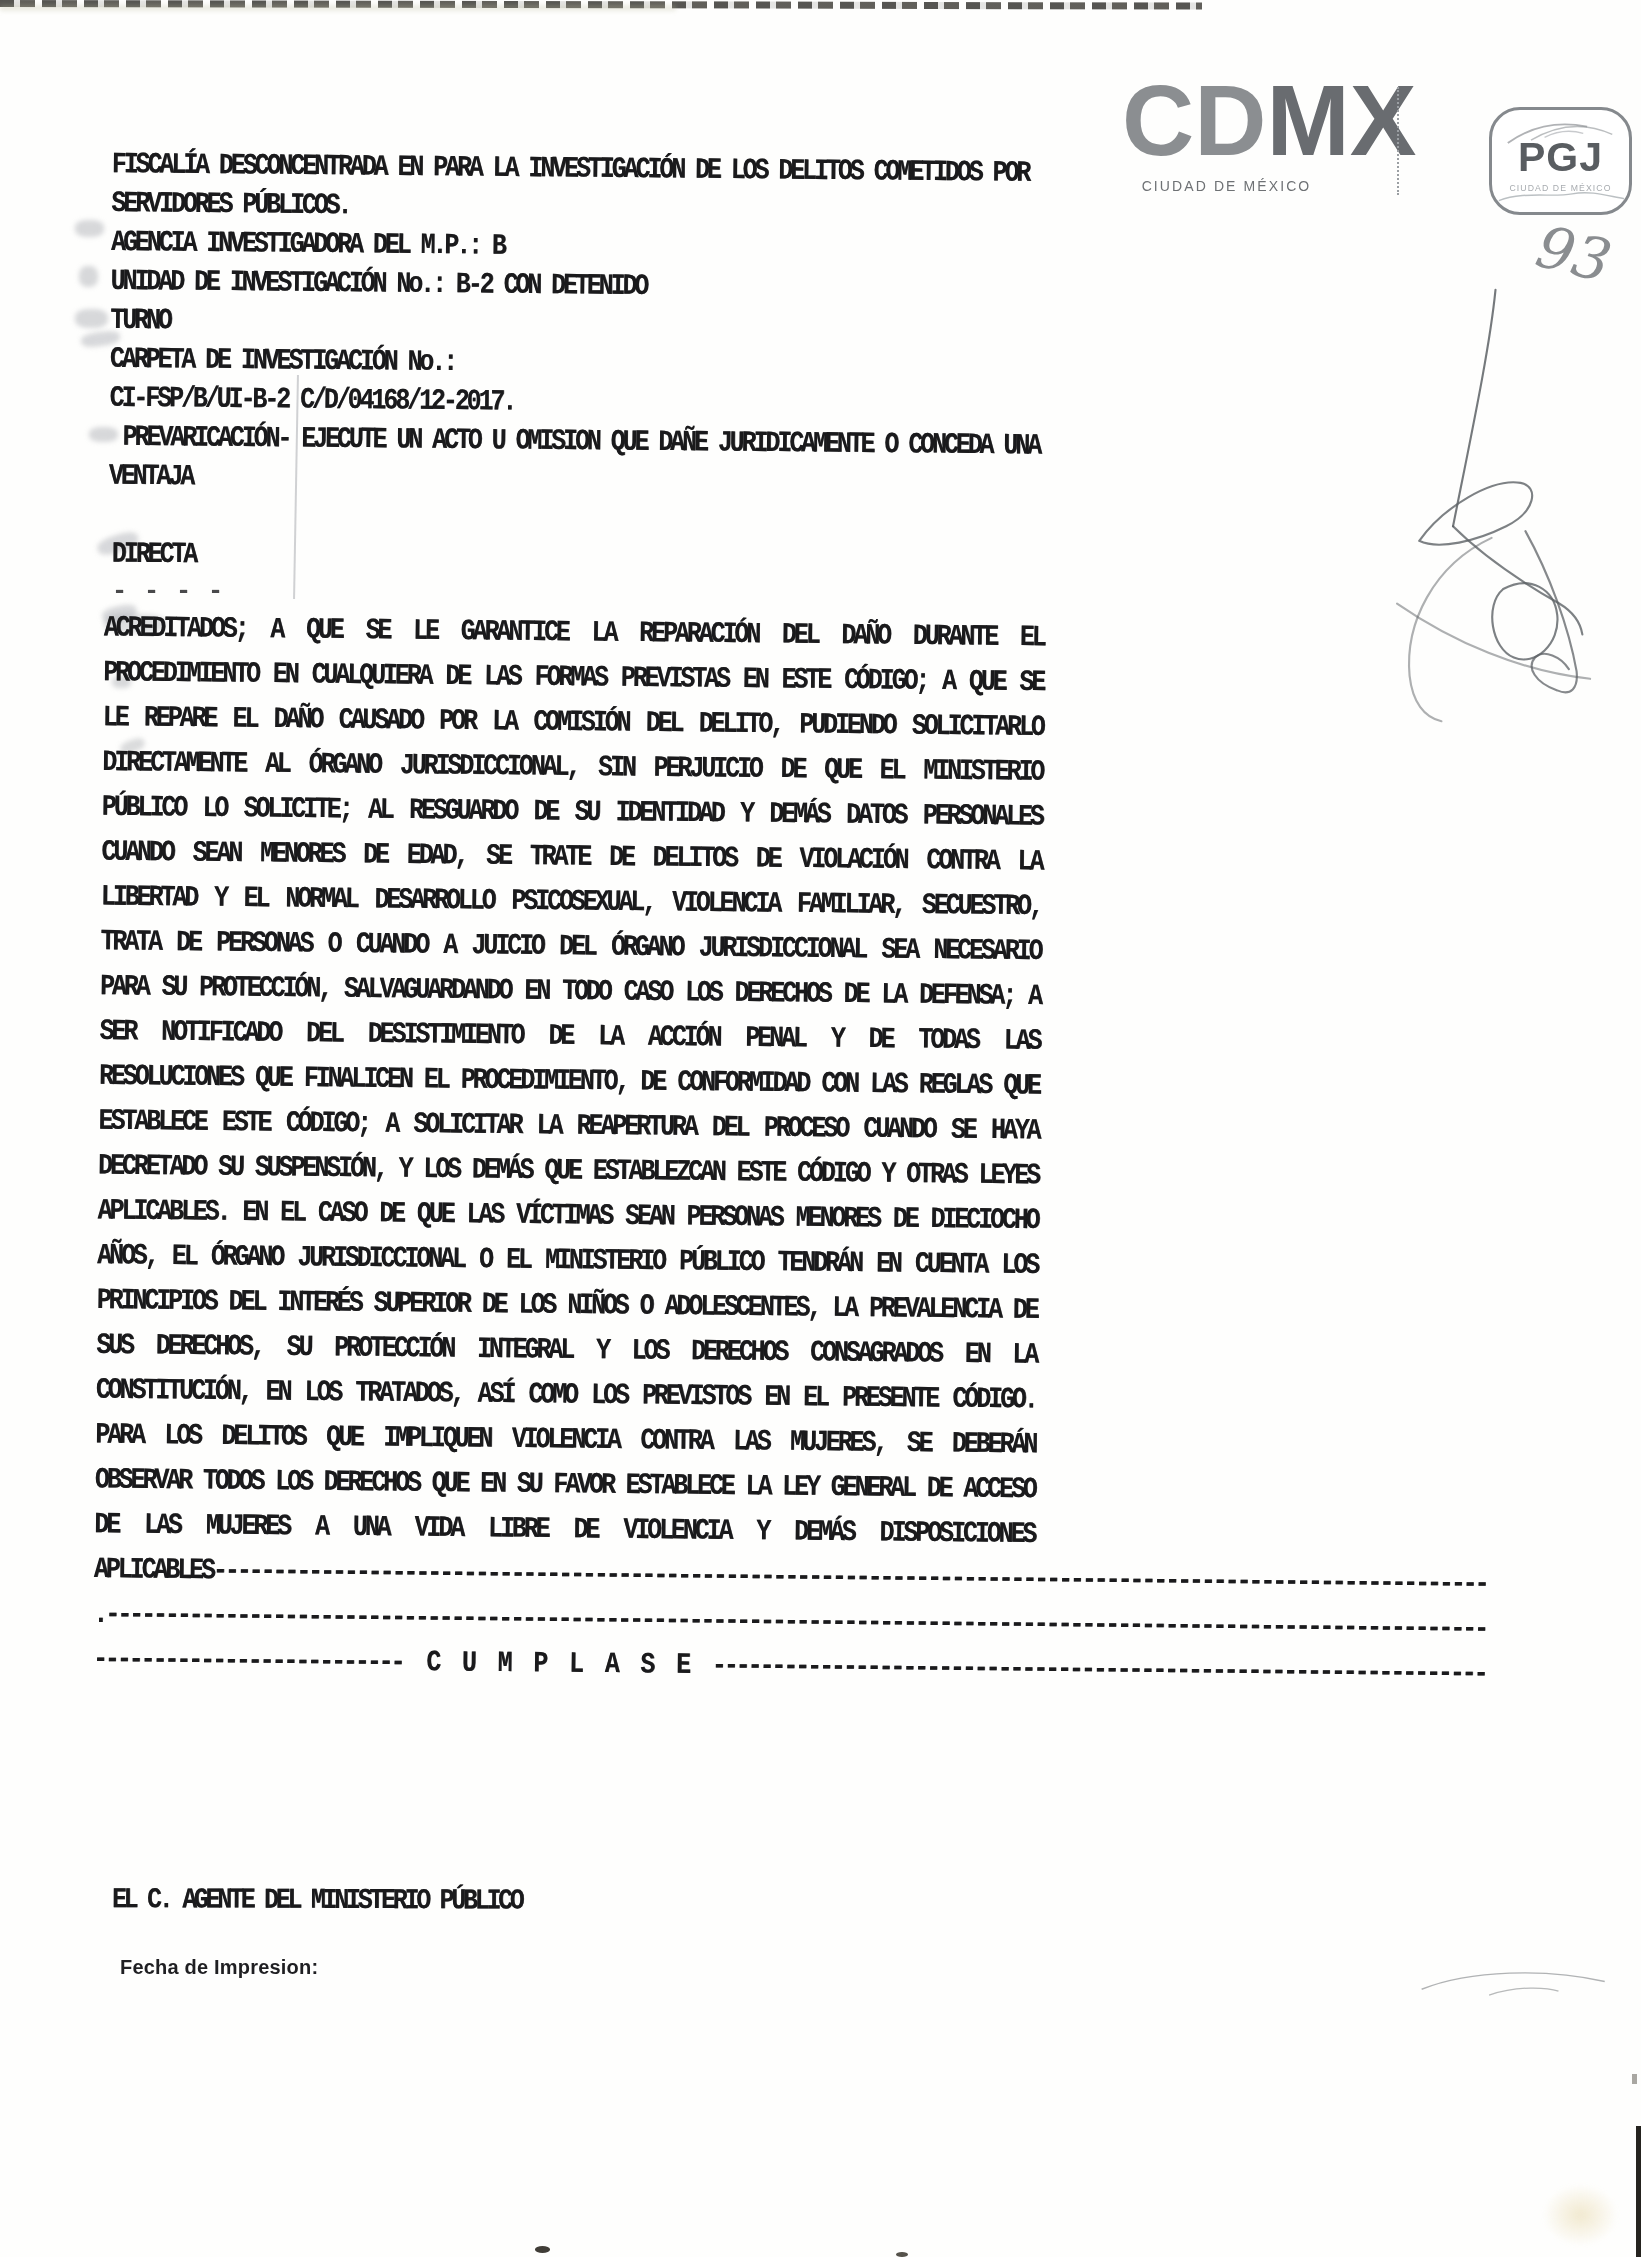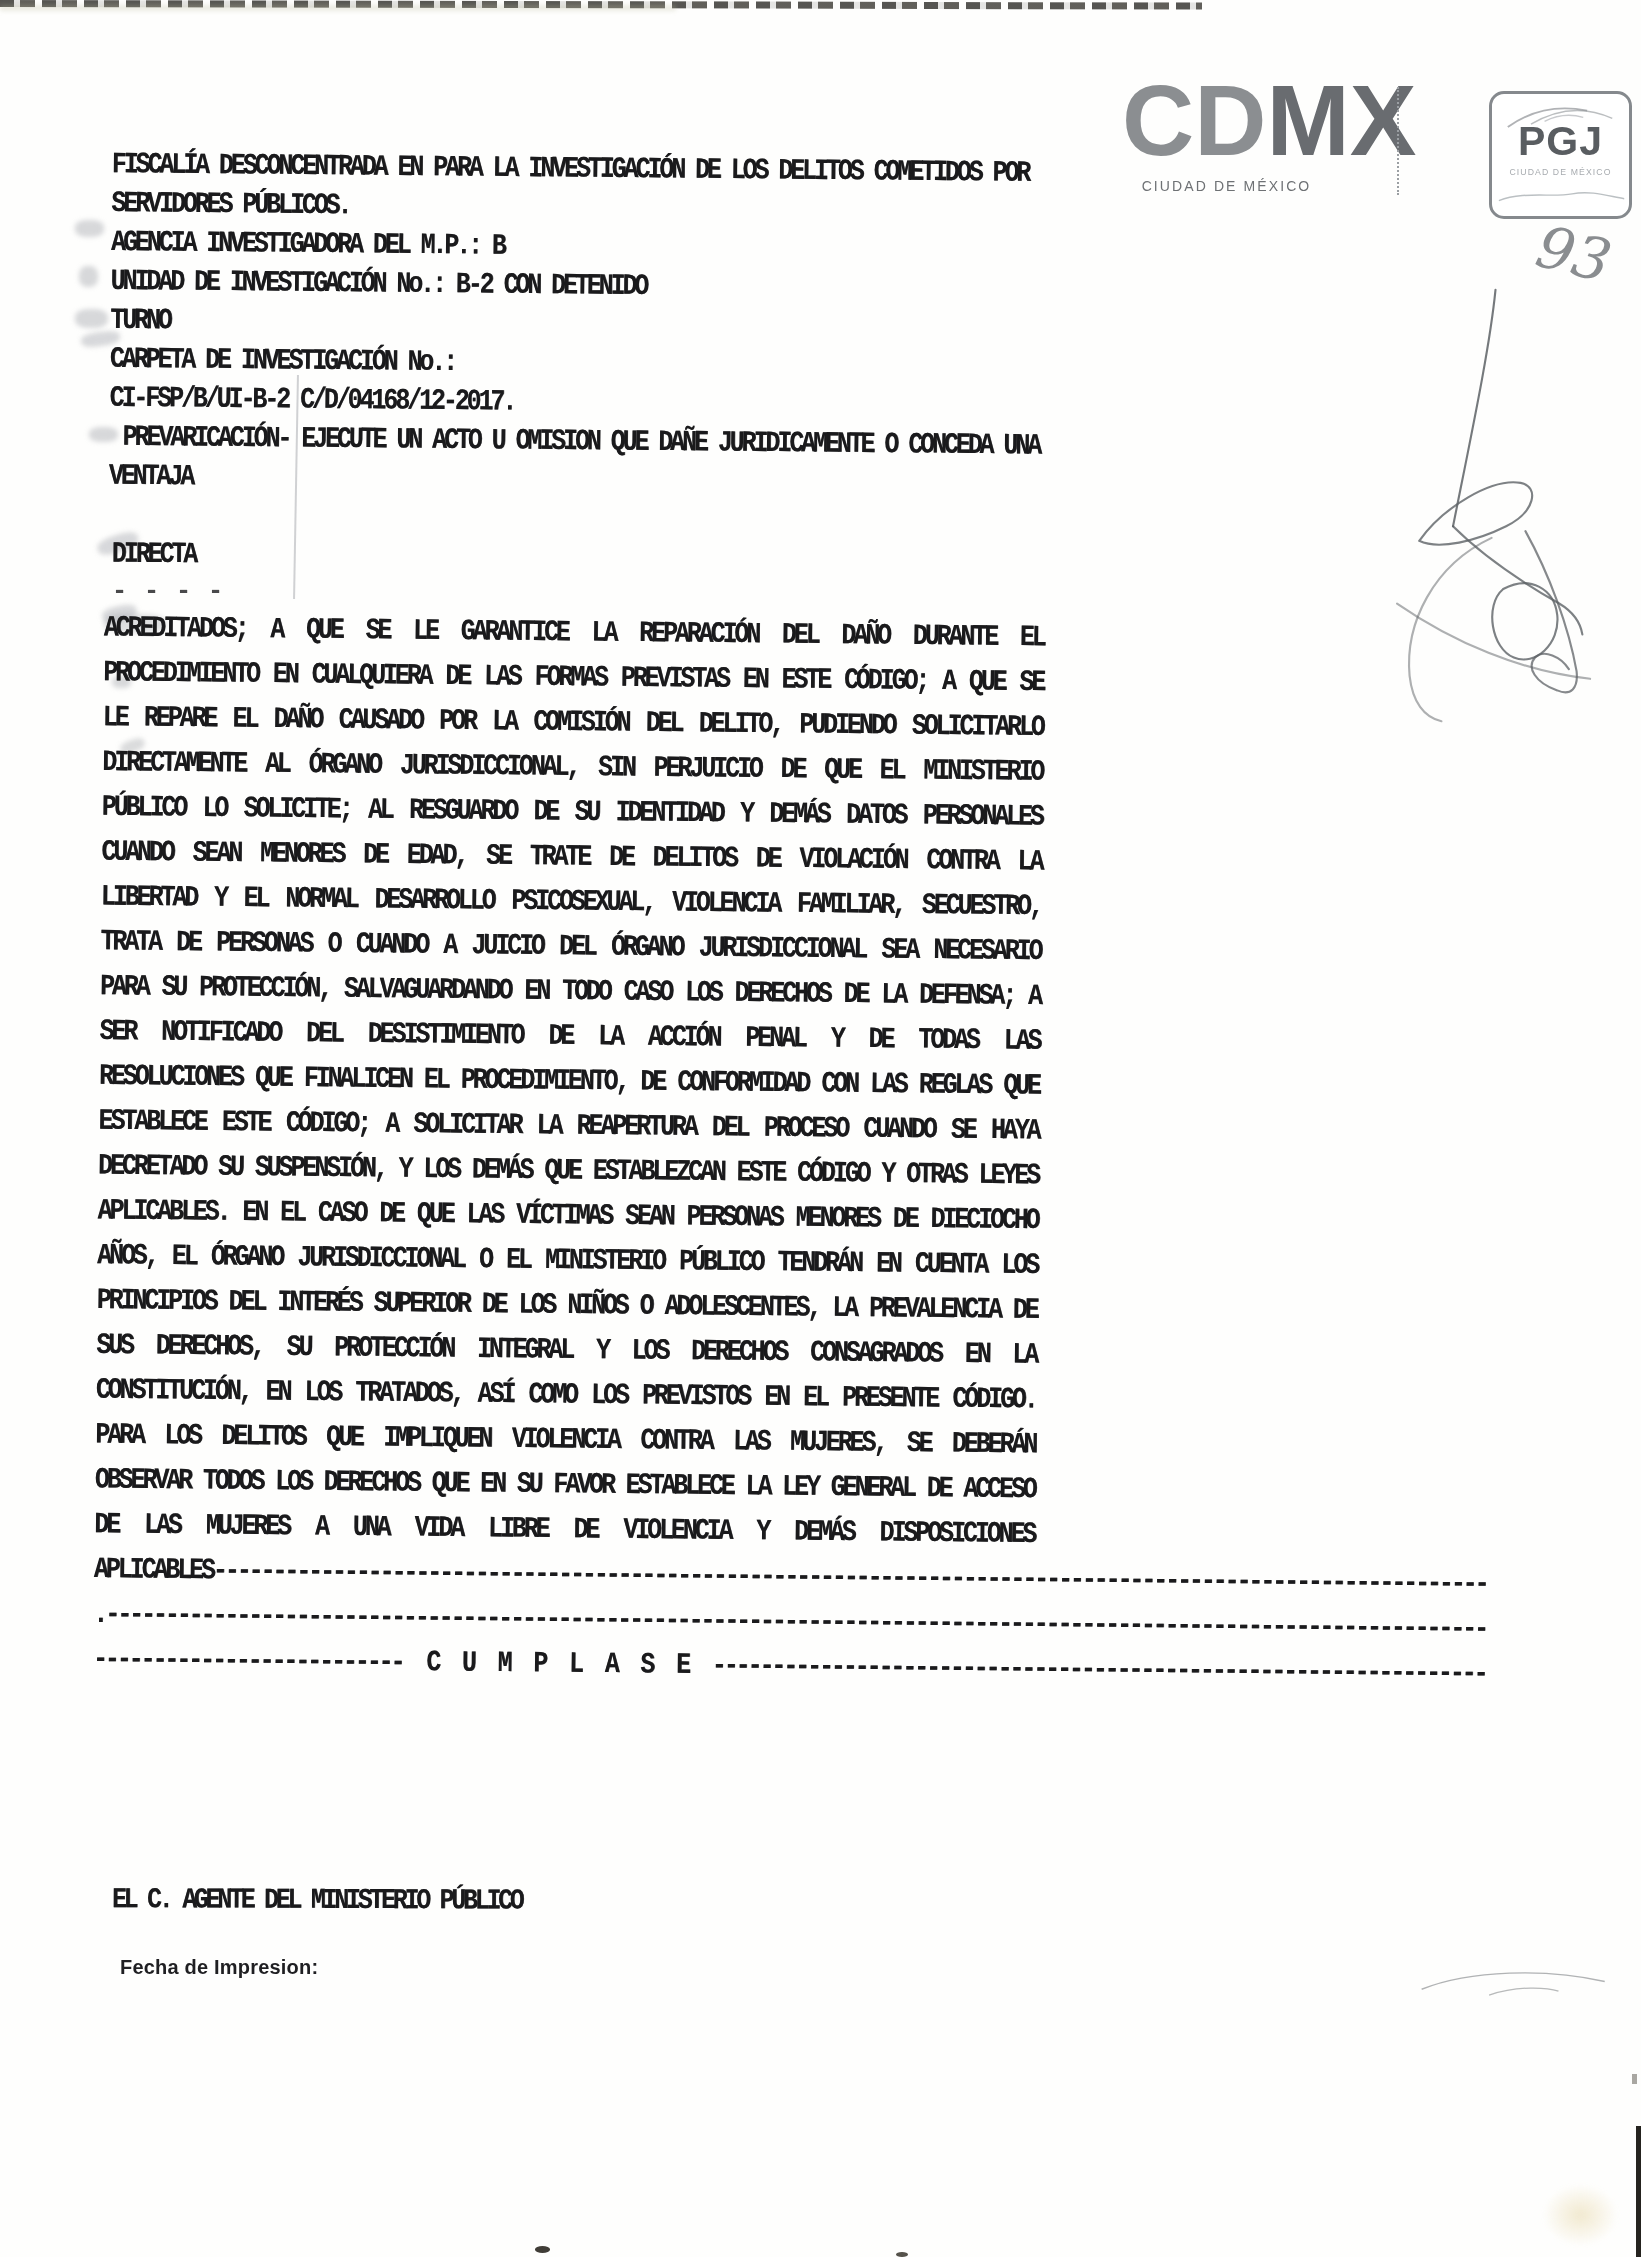--- a/index.html
+++ b/index.html
@@ -49,22 +49,22 @@
     font-family:"Liberation Sans",sans-serif;letter-spacing:0;margin-left:44px;
   }
   .cdmx .cd{color:#8b8e91;}
   .cdmx .mx{color:#696c70;}
   .cdmx-sub{
     position:absolute;left:1079px;top:178px;width:295px;text-align:center;
     font-size:14px;letter-spacing:2.1px;color:#6e7174;font-weight:400;
   }
   .logo-divider{position:absolute;left:1397px;top:87px;height:108px;width:0;border-left:2.9px dotted #9b9fa3;}
   .pgj{
-    position:absolute;left:1489px;top:91px;width:143px;height:128px;box-sizing:border-box;
-    border:3.9px solid #85898d;border-radius:15px;background:#fff;
+    position:absolute;left:1489px;top:107px;width:143px;height:108px;box-sizing:border-box;
+    border:3.9px solid #85898d;border-radius:31px;background:#fff;
   }
   .pgj-swoosh{position:absolute;left:9.7px;top:3.9px;}
   .pgj-text{
     text-align:center;margin-top:27px;font-size:41px;font-weight:700;color:#595d61;
     letter-spacing:1px;line-height:1;font-family:"Liberation Sans",sans-serif;
   }
   .pgj-sub{text-align:center;font-size:8.7px;color:#a7abaf;letter-spacing:1.1px;margin-top:4.8px;}
 
   .handwritten-93{
     position:absolute;left:1537px;top:220px;font-family:"DejaVu Serif",serif;font-style:italic;

